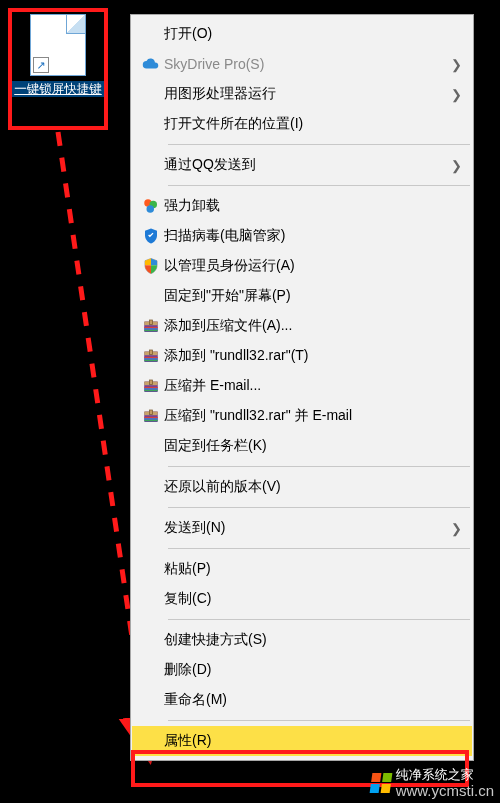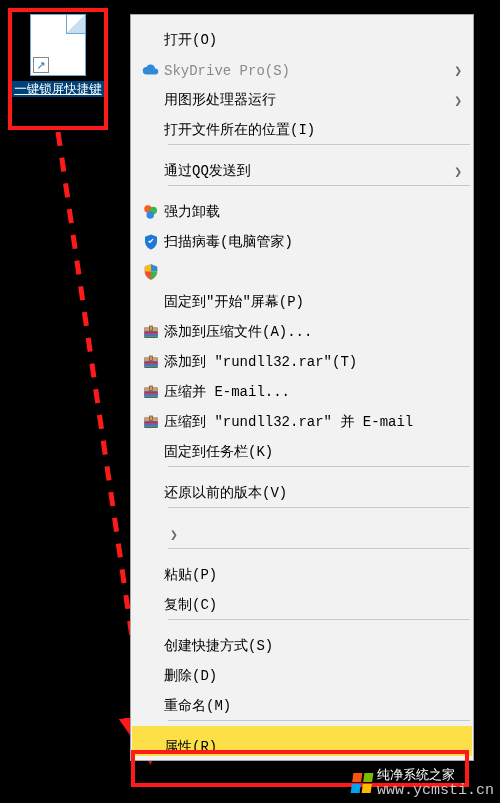--- a/index.html
+++ b/index.html
@@ -76,27 +76,26 @@
     top: 14px;
     left: 130px;
     width: 344px;
     background: #f2f2f2;
     border: 1px solid #a7a7a7;
     box-shadow: 3px 3px 6px rgba(0,0,0,.25);
     padding: 4px 1px;
   }
   .menu-item {
     display: flex;
-    align-items: flex-end;
+    align-items: center;
     height: 30px;
     padding: 0 10px 0 6px;
     color: #000;
     cursor: default;
     position: relative;
-    font-family: Liberation Mono, monospace;
   }
   .menu-item.disabled { color: #8a8a8a; }
   .menu-item.highlight { background: #fde047; }
   .menu-item .icon-slot {
     width: 26px;
     display: flex;
     align-items: center;
     justify-content: center;
     flex-shrink: 0;
   }
@@ -118,21 +117,20 @@
   
   .watermark {
     position: absolute;
     right: 6px;
     bottom: 4px;
     display:flex;
     align-items:center;
     gap:5px;
     color:#fff;
     font-size:13px;
-    font-family:Liberation Mono, monospace;
   }
   .wm-logo {
     width:20px;height:20px;display:grid;grid-template-columns:1fr 1fr;grid-template-rows:1fr 1fr;gap:2px;
     transform: skewX(-8deg);
   }
   .wm-logo span{display:block;}
   .wm-logo span:nth-child(1){background:#f65314;}
   .wm-logo span:nth-child(2){background:#7cbb00;}
   .wm-logo span:nth-child(3){background:#00a1f1;}
   .wm-logo span:nth-child(4){background:#ffbb00;}
@@ -211,20 +209,21 @@
     <div class="menu-item">
       <span class="icon-slot">
         <svg class="ic" viewBox="0 0 24 24">
           <path d="M12 2l8 3v6c0 5-3.4 9.5-8 11-4.6-1.5-8-6-8-11V5l8-3z" fill="#fff" stroke="#888"></path>
           <path fill="#2e8bd8" d="M12 2l8 3v6h-8z"></path>
           <path fill="#ffb900" d="M4 11V5l8-3v9z"></path>
           <path fill="#3bb54a" d="M12 11h8c0 5-3.4 9.5-8 11z"></path>
           <path fill="#f25022" d="M12 22c-4.6-1.5-8-6-8-11h8z"></path>
         </svg>
       </span>
+      <span class="label">以管理员身份运行(A)</span>
     </div>
     <div class="menu-item">
       <span class="icon-slot"></span>
       <span class="label">固定到"开始"屏幕(P)</span>
     </div>
     <div class="menu-item">
       <span class="icon-slot">
         <svg class="ic" viewBox="0 0 24 24">
           <rect x="3" y="6" width="18" height="14" rx="1" fill="#6b3fa0"></rect>
           <rect x="3" y="6" width="18" height="5" fill="#c7a26b"></rect>
@@ -280,20 +279,21 @@
       <span class="label">固定到任务栏(K)</span>
     </div>
     <div class="separator"></div>
     <div class="menu-item">
       <span class="icon-slot"></span>
       <span class="label">还原以前的版本(V)</span>
     </div>
     <div class="separator"></div>
     <div class="menu-item">
       <span class="icon-slot"></span>
+      <span class="label">发送到(N)</span>
       <span class="chev">❯</span>
     </div>
     <div class="separator"></div>
     <div class="menu-item">
       <span class="icon-slot"></span>
       <span class="label">粘贴(P)</span>
     </div>
     <div class="menu-item">
       <span class="icon-slot"></span>
       <span class="label">复制(C)</span>

